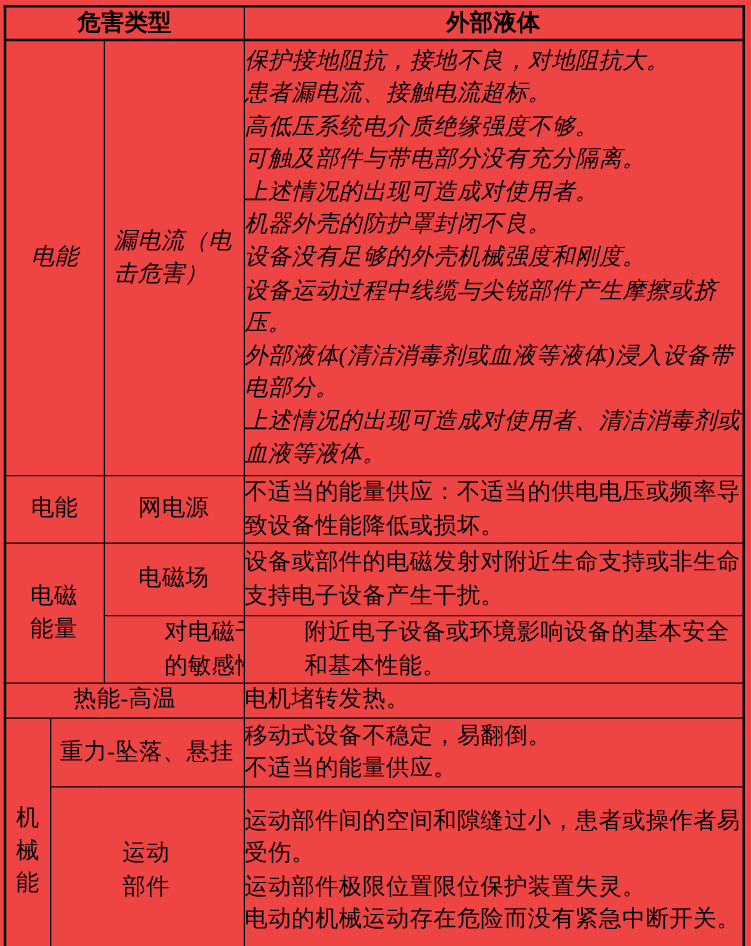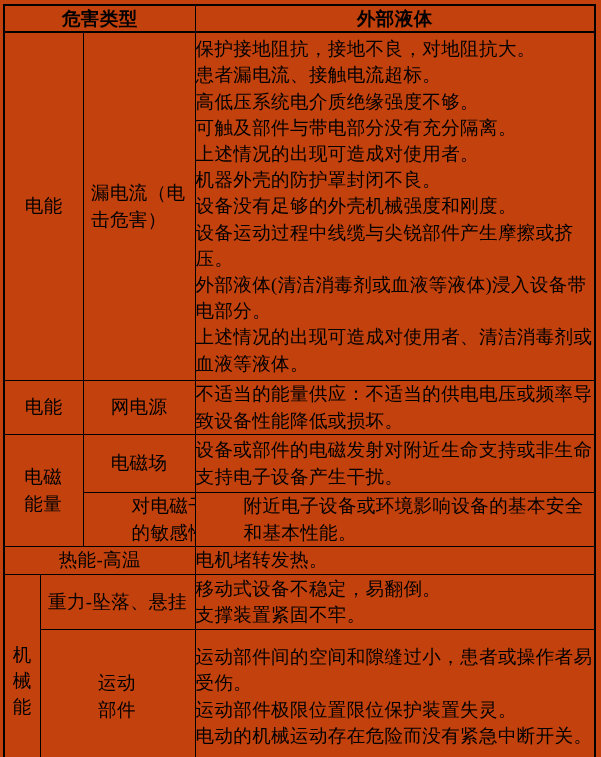--- a/index.html
+++ b/index.html
@@ -8,21 +8,21 @@
     width: 601px;
     height: 757px;
     background: #ffffff;
     font-family: "Liberation Serif", serif;
     color: #000000;
   }
   .sheet {
     position: absolute;
     left: 0; top: 0;
     width: 601px; height: 757px;
-    background: #c2410c;
+    background: #ef4444;
     overflow: hidden;
   }
   table.hazard {
     position: absolute;
     left: 3px;
     top: 4px;
     width: 591px;
     border-collapse: collapse;
     table-layout: fixed;
     border: 2px solid #000000;
@@ -58,21 +58,21 @@
     display: inline-block;
     word-break: break-all;
     overflow-wrap: anywhere;
     text-align: left;
     vertical-align: middle;
   }
   .w1 { width: 19px; margin-top: 24px; }   
   .w2 { width: 39px; }   
   .w5 { width: 96px; }   
   
-  tr.r-leak  td { height: 347px; }
+  tr.r-leak  td { height: 347px; font-style: italic; }
   tr.r-mains td { height: 53px; }
   tr.r-emf   td { height: 57px; }
   tr.r-ems   td { height: 53px; padding-left: 48px; }
   tr.r-heat  td { height: 27px; }
   tr.r-grav  td { height: 54px; }
   tr.r-move  td { height: 133px; }
 </style>
 </head>
 <body>
 
@@ -160,21 +160,21 @@
 
     <tr class="r-grav">
       <td rowspan="2" class="cat">
         <span class="wrapbox w1">机械能</span>
       </td>
       <td colspan="2" class="cat">
         <span>重力-坠落、悬挂</span>
       </td>
       <td class="content">
         <div class="factor">移动式设备不稳定，易翻倒。</div>
-        <div class="factor">支撑装置紧固不牢。</div>
+        <div class="factor">不适当的能量供应。</div>
       </td>
     </tr>
 
     <tr class="r-move">
       <td colspan="2" class="cat">
         <span class="wrapbox w2">运动部件</span>
       </td>
       <td class="content">
         <div class="factor">运动部件间的空间和隙缝过小，患者或操作者易受伤。</div>
         <div class="factor">运动部件极限位置限位保护装置失灵。</div>

